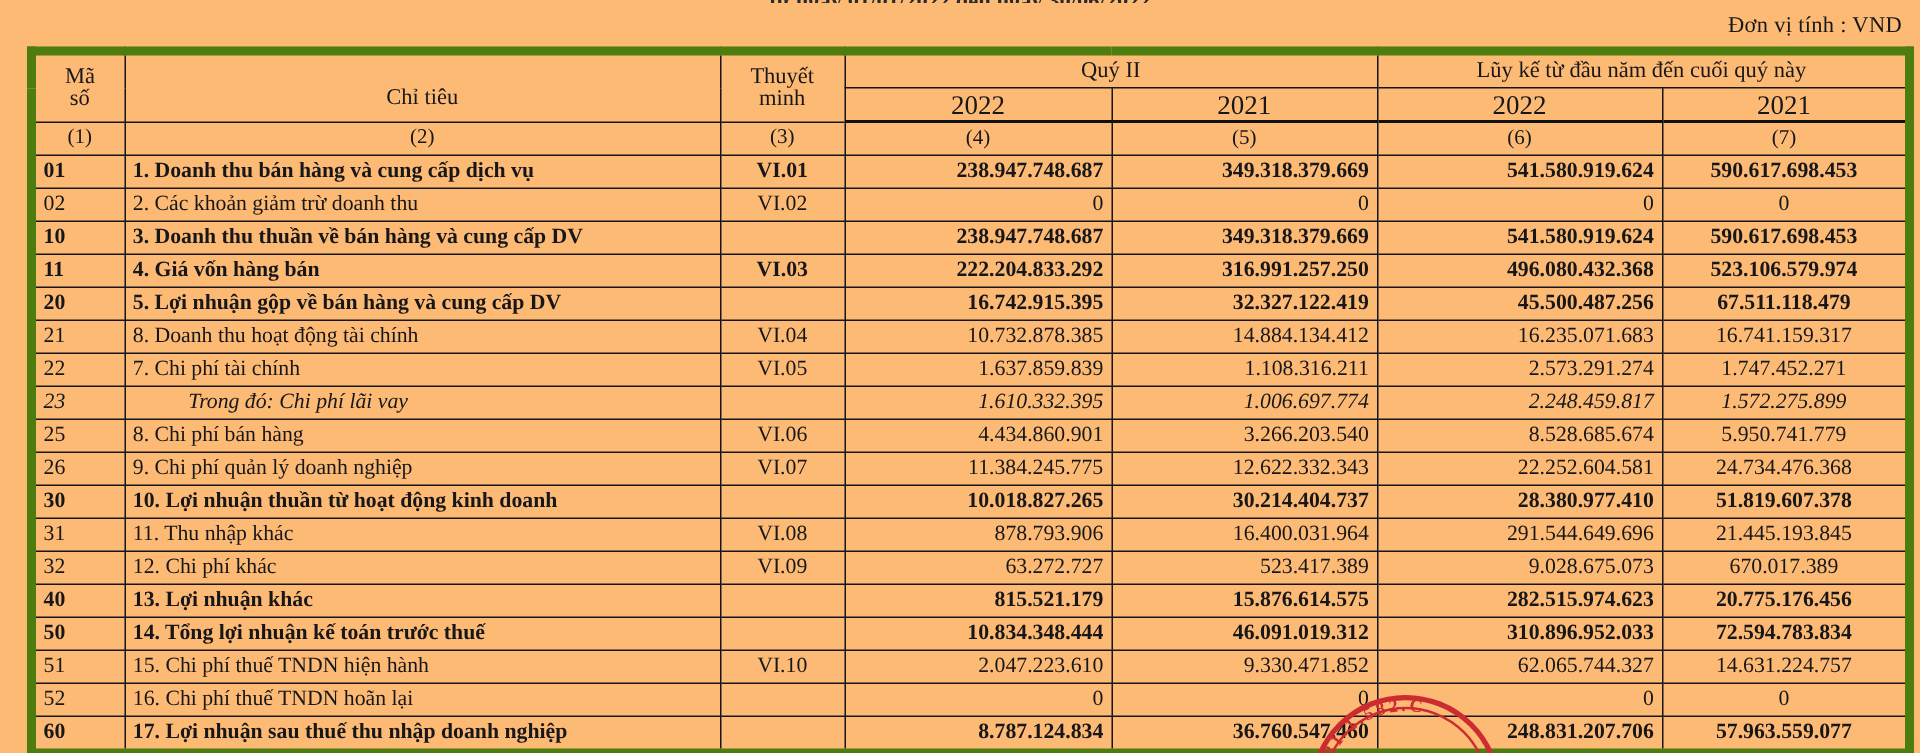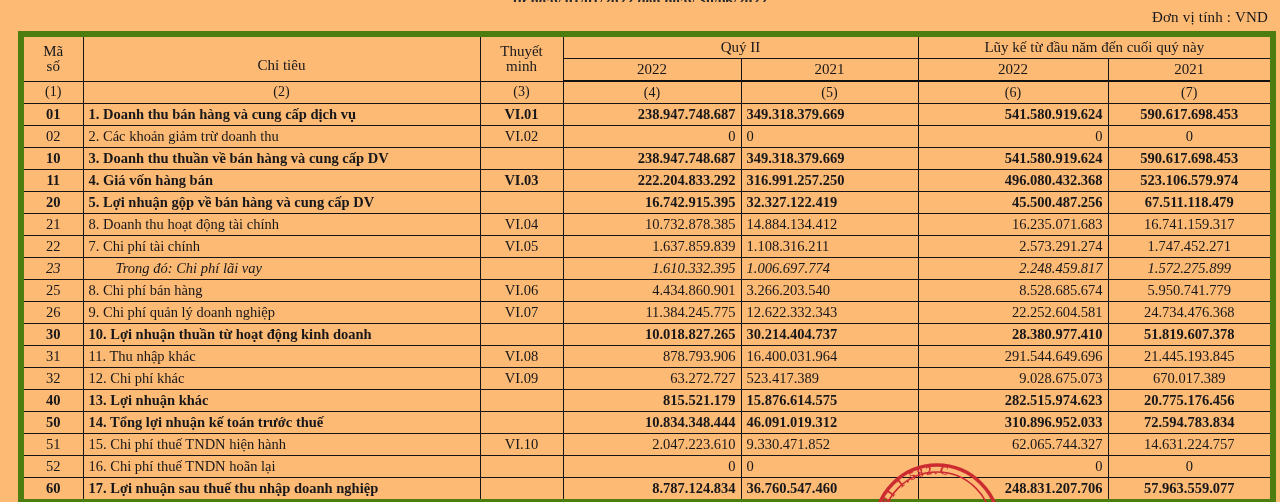--- a/index.html
+++ b/index.html
@@ -69,37 +69,37 @@
     overflow: hidden;
   }
   
   table.fin {
     border: 6px solid #4d7c0f;
   }
   thead th { border-bottom-width: 1px; }
   thead tr.hdr-top th { border-top: 2px solid #111; }
   thead tr.hdr-num th { border-bottom: 2px solid #111; }
 
-  .c-ma     { width: 62px;  text-align: center; }
+  .c-ma     { width: 62px;  text-align: left; }
   .c-chi    { width: 397px; text-align: left;   }
   .c-thuyet { width: 83px;  text-align: center; }
   .c-n4     { width: 178px; text-align: right;  }
-  .c-n5     { width: 177px; text-align: left;  }
+  .c-n5     { width: 177px; text-align: right;  }
   .c-n6     { width: 190px; text-align: right;  }
   .c-n7     { width: 165px; text-align: center;  }
 
   .hdr-title { text-align: center; font-weight: bold; font-size: 15px; }
-  .hdr-sub   { text-align: center; font-weight: bold; font-size: 15px; }
+  .hdr-sub   { text-align: center; font-weight: bold; font-size: 18px; }
   .hdr-stack { text-align: center; font-weight: bold; font-size: 15px; line-height: 1.08; height: 44px; }
   .numrow td { text-align: center; font-size: 14px; }
 
   tbody td { height: 21.5px; }
   tr.bold td { font-weight: bold; }
   tr.ital td { font-style: italic; }
-  tr.ital td.c-chi { padding-left: 32px; }
+  tr.ital td.c-chi { padding-left: 42px; }
   td.thuyet-b { font-weight: bold; }
 
   
   td.c-thuyet, th.c-thuyet { border-right: 2px solid #111; }
   td.c-n5, th.grp-q2 { border-right: 2px solid #111; }
   td.c-chi, th.c-chi { border-right: 2px solid #111; }
 
   
   .seal {
     position: absolute;

